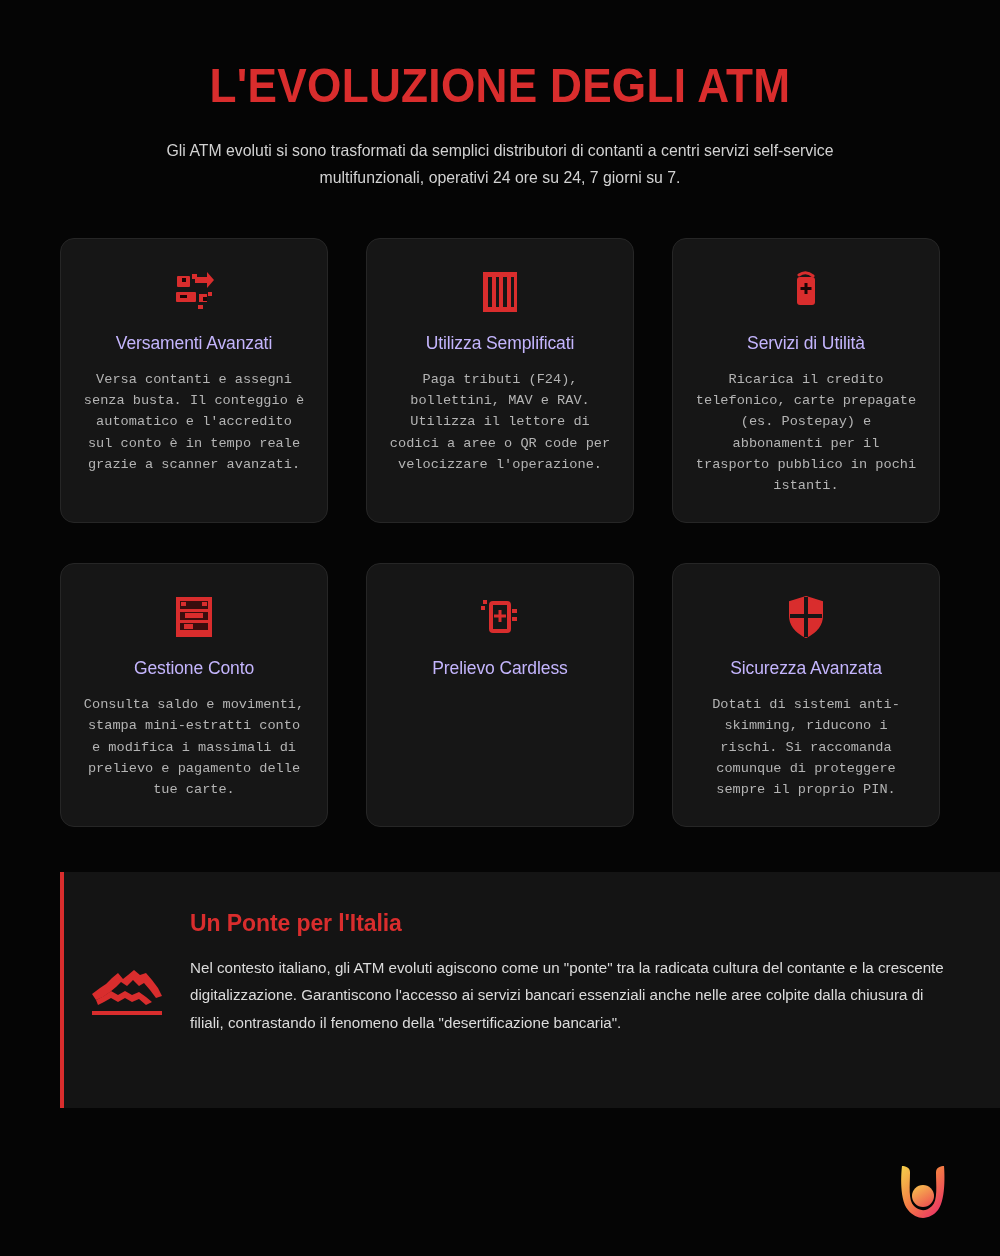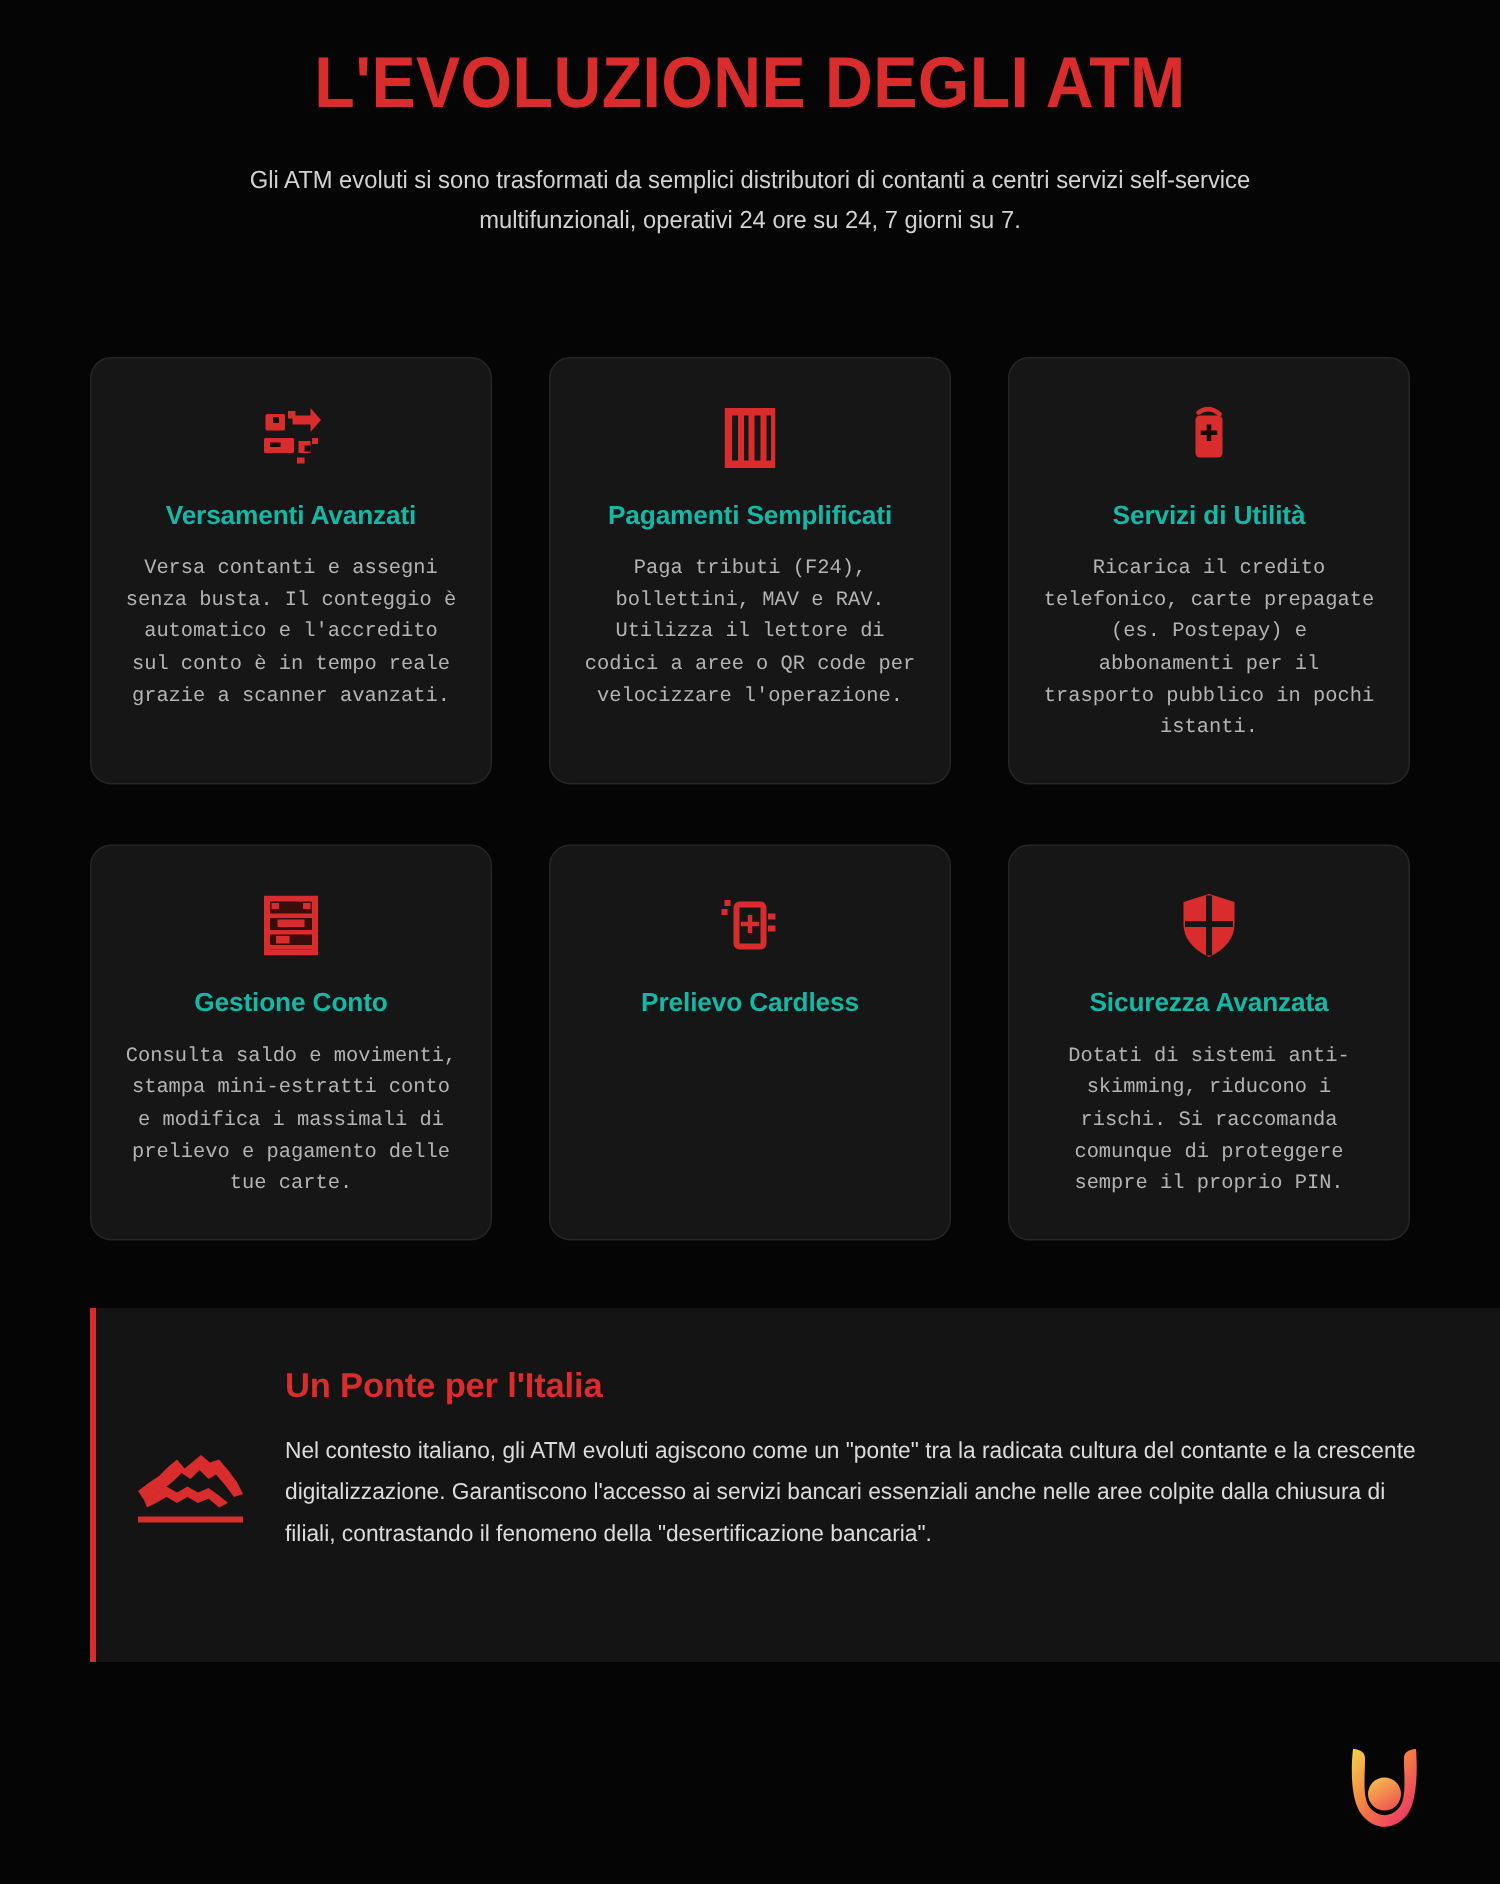--- a/index.html
+++ b/index.html
@@ -10,21 +10,21 @@
     -webkit-font-smoothing:antialiased;
   }
   .page {
     position:relative;
     width:1000px; height:1256px;
     background:#050505;
     overflow:hidden;
   }
 
   
-  .header { padding:32px 70px 0; text-align:center; }
+  .header { padding:62px 70px 0; text-align:center; }
   .title {
     font-size:48px;
     line-height:1.02;
     font-weight:700;
     letter-spacing:0.3px;
     color:#d92d2d;
     font-family:"Liberation Sans Narrow","Liberation Sans", sans-serif;
     transform:scaleX(0.92);
     transform-origin:center;
     white-space:nowrap;
@@ -63,22 +63,22 @@
     height:46px;
     width:46px;
     display:flex;
     align-items:center;
     justify-content:center;
     margin-bottom:18px;
   }
   .card-icon svg { display:block; }
   .card-title {
     font-size:17.5px;
-    font-weight:700;
-    color:#14b8a6;
+    font-weight:400;
+    color:#c4b5fd;
     letter-spacing:-0.1px;
     margin-bottom:15px;
   }
   .card-text {
     font-size:13.6px;
     line-height:1.56;
     color:#b4b4b4;
     font-family:Liberation Mono, monospace;
   }
 
@@ -161,21 +161,21 @@
         <svg width="34" height="40" viewBox="0 0 34 40">
           <rect x="0" y="0" width="34" height="40" fill="#d92d2d"></rect>
           <g fill="#161616">
             <rect x="5" y="5" width="4" height="30"></rect>
             <rect x="13" y="5" width="3" height="30"></rect>
             <rect x="20" y="5" width="4" height="30"></rect>
             <rect x="28" y="5" width="3" height="30"></rect>
           </g>
         </svg>
       </div>
-      <div class="card-title">Pagamenti Semplificati</div>
+      <div class="card-title">Utilizza Semplificati</div>
       <div class="card-text">Paga tributi (F24), bollettini, MAV e RAV. Utilizza il lettore di codici a aree o QR code per velocizzare l'operazione.</div>
     </div>
 
     <div class="card row1">
       <div class="card-icon">
         <svg width="34" height="42" viewBox="0 0 34 42">
           <path d="M10 4 Q17 -1 24 5" stroke="#d92d2d" stroke-width="3" fill="none" stroke-linecap="round"></path>
           <rect x="8" y="6" width="18" height="28" rx="3" fill="#d92d2d"></rect>
           <g fill="#1b0606">
             <rect x="15.5" y="12" width="3" height="11"></rect>

